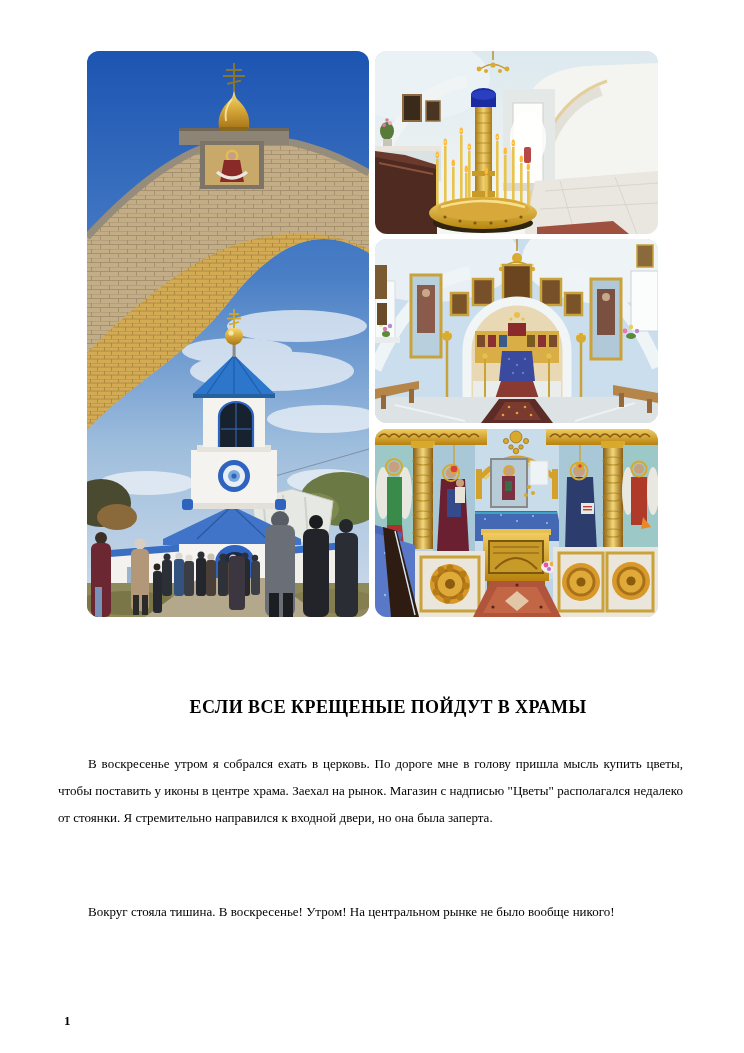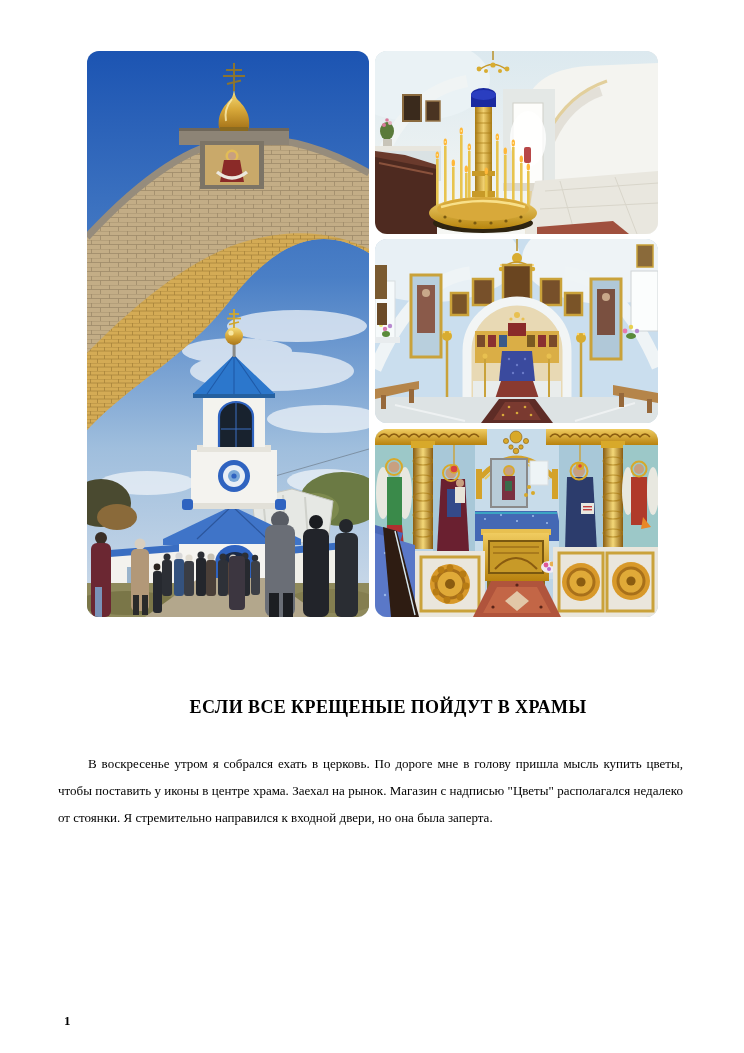--- a/index.html
+++ b/index.html
@@ -638,16 +638,17 @@
           <line x1="20" y1="102" x2="40" y2="186" stroke="#d8e8f0" stroke-width="1.4"></line>
         </g>
       </svg>
     </figure>
 
   </div>
 
   <h1 class="doc-heading">ЕСЛИ ВСЕ КРЕЩЕНЫЕ ПОЙДУТ В ХРАМЫ</h1>
 
   <p class="body-par" id="par1">В воскресенье утром я собрался ехать в церковь. По дороге мне в голову пришла мысль купить цветы, чтобы поставить у иконы в центре храма. Заехал на рынок. Магазин с надписью "Цветы" располагался недалеко от стоянки. Я стремительно направился к входной двери, но она была заперта.</p>
+  <p class="body-par" id="par2">Вокруг стояла тишина. В воскресенье! Утром! На центральном рынке не было вообще никого!</p>
 
   <div class="page-number">1</div>
 
 </div>
 
 </body></html>

